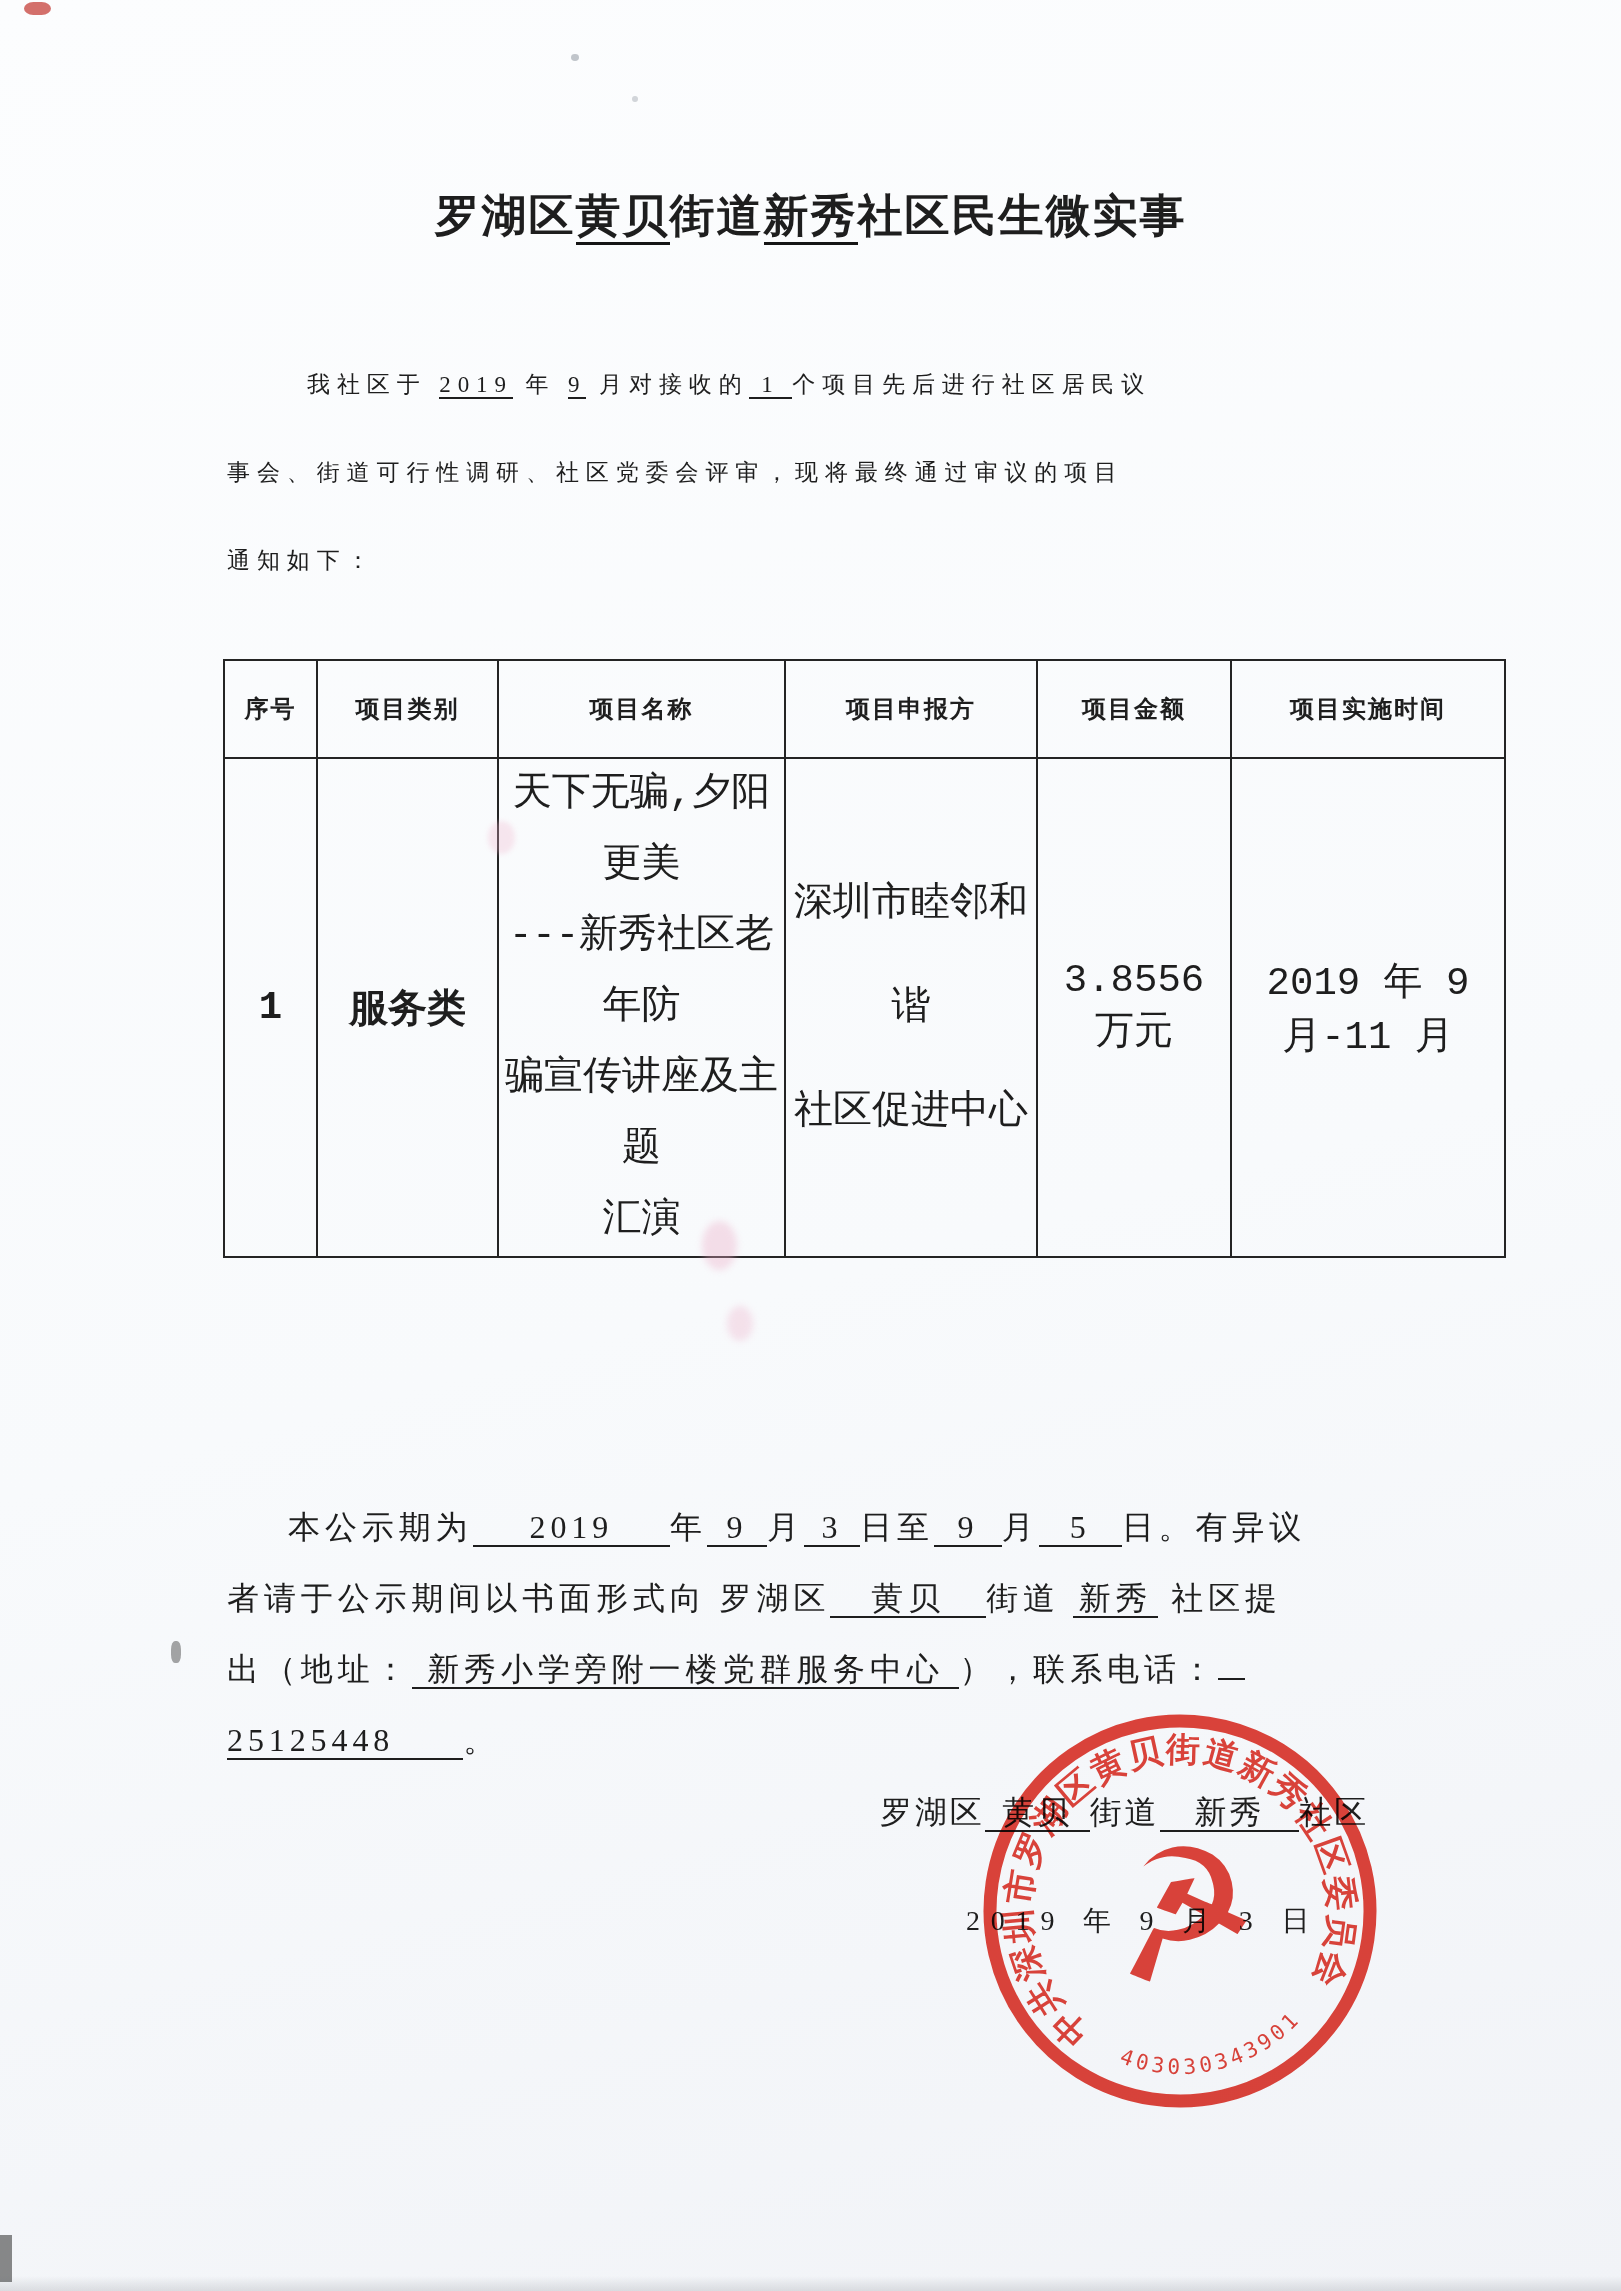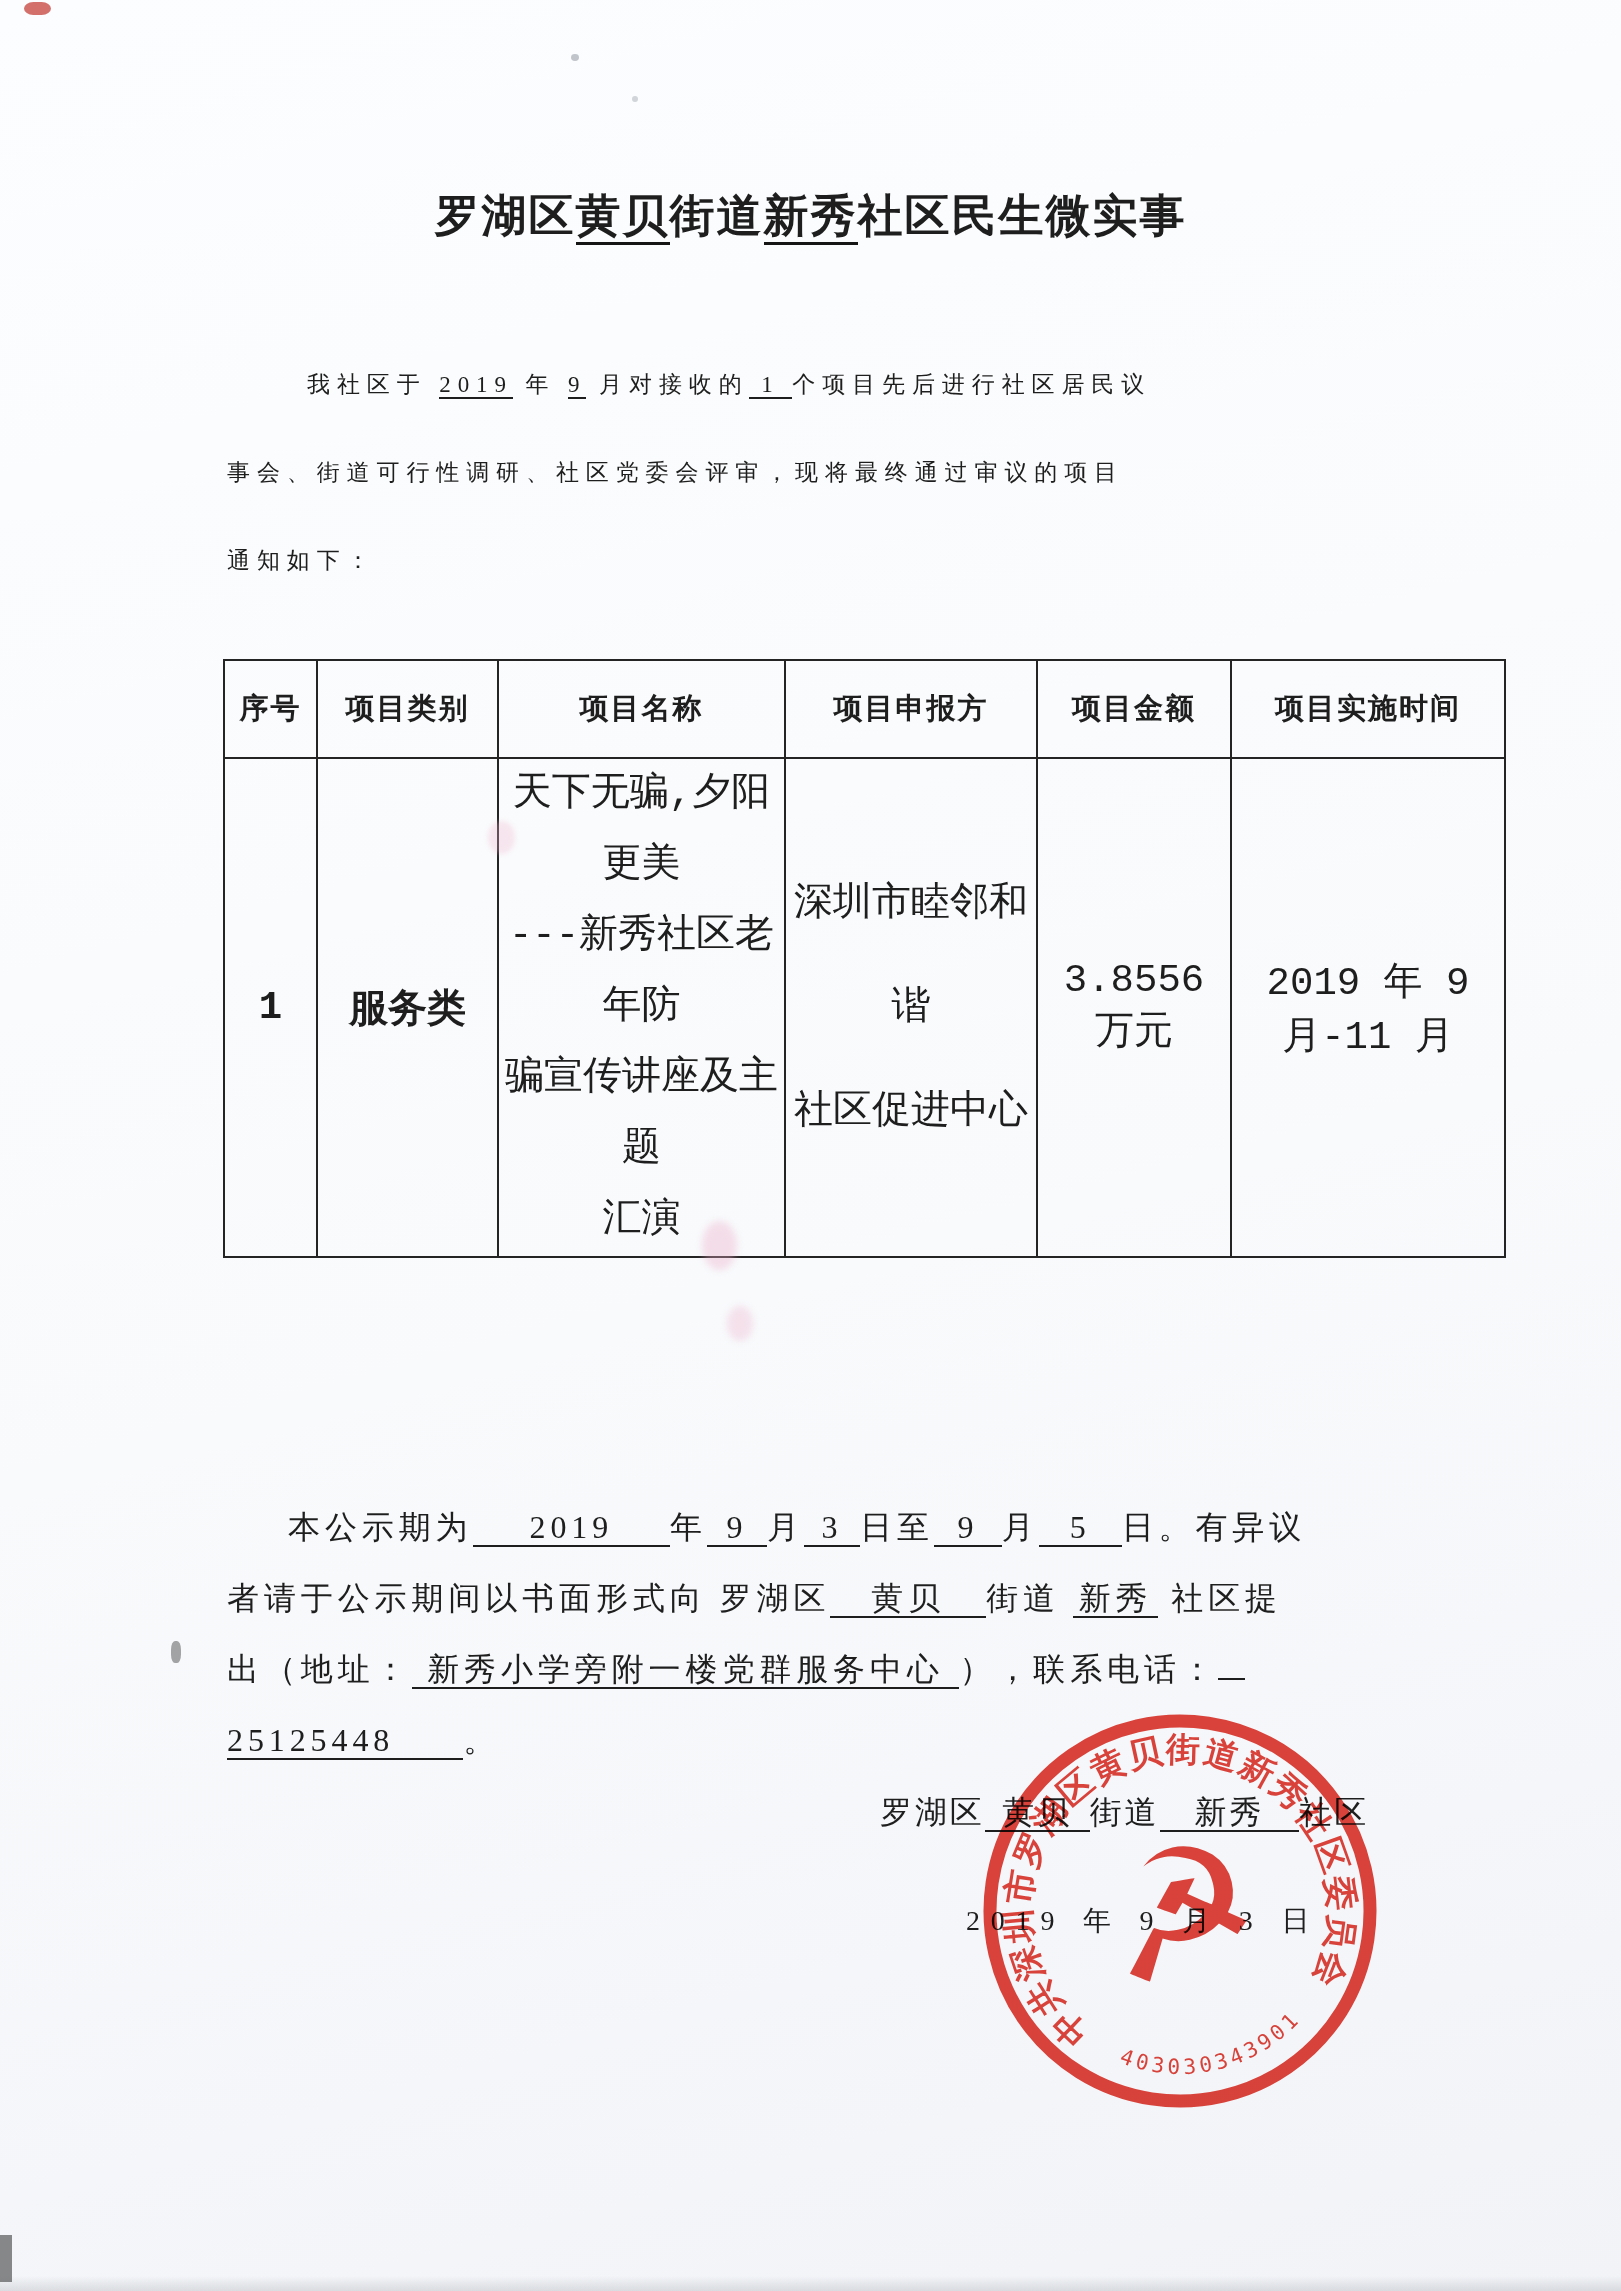--- a/index.html
+++ b/index.html
@@ -20,21 +20,21 @@
   
   .intro{position:absolute;top:341px;left:227px;width:1237px;
          font-size:23px;line-height:88px;letter-spacing:6.9px;}
   .indent1{padding-left:80px;}
   .u{border-bottom:2px solid #1e1e1e;}
   
   table.results{position:absolute;top:659px;left:223px;width:1282px;
                 border-collapse:collapse;table-layout:fixed;}
   table.results td,table.results th{border:2.5px solid #242424;text-align:center;
                 vertical-align:middle;padding:0;}
-  table.results th{height:96px;font-size:29px;font-weight:bold;letter-spacing:2px;}
+  table.results th{height:96px;font-size:24px;font-weight:bold;letter-spacing:2px;}
   table.results td{height:365px;font-size:39px;font-family:Liberation Mono, monospace;}
   .c-no{width:93px;}.c-cat{width:181px;}.c-name{width:287px;}
   .c-app{width:252px;}.c-amt{width:194px;}.c-time{width:274px;}
   td.bold{font-weight:bold;}
   .cell-lines div{line-height:71px;}
   .cell-lines-wide div{line-height:104px;}
   
   .closing{position:absolute;top:1492px;left:227px;width:1237px;
            font-size:32px;line-height:71px;letter-spacing:4.9px;}
   .closing .b1{padding:0 57px;}  .closing .b2{padding:0 19.6px;}

